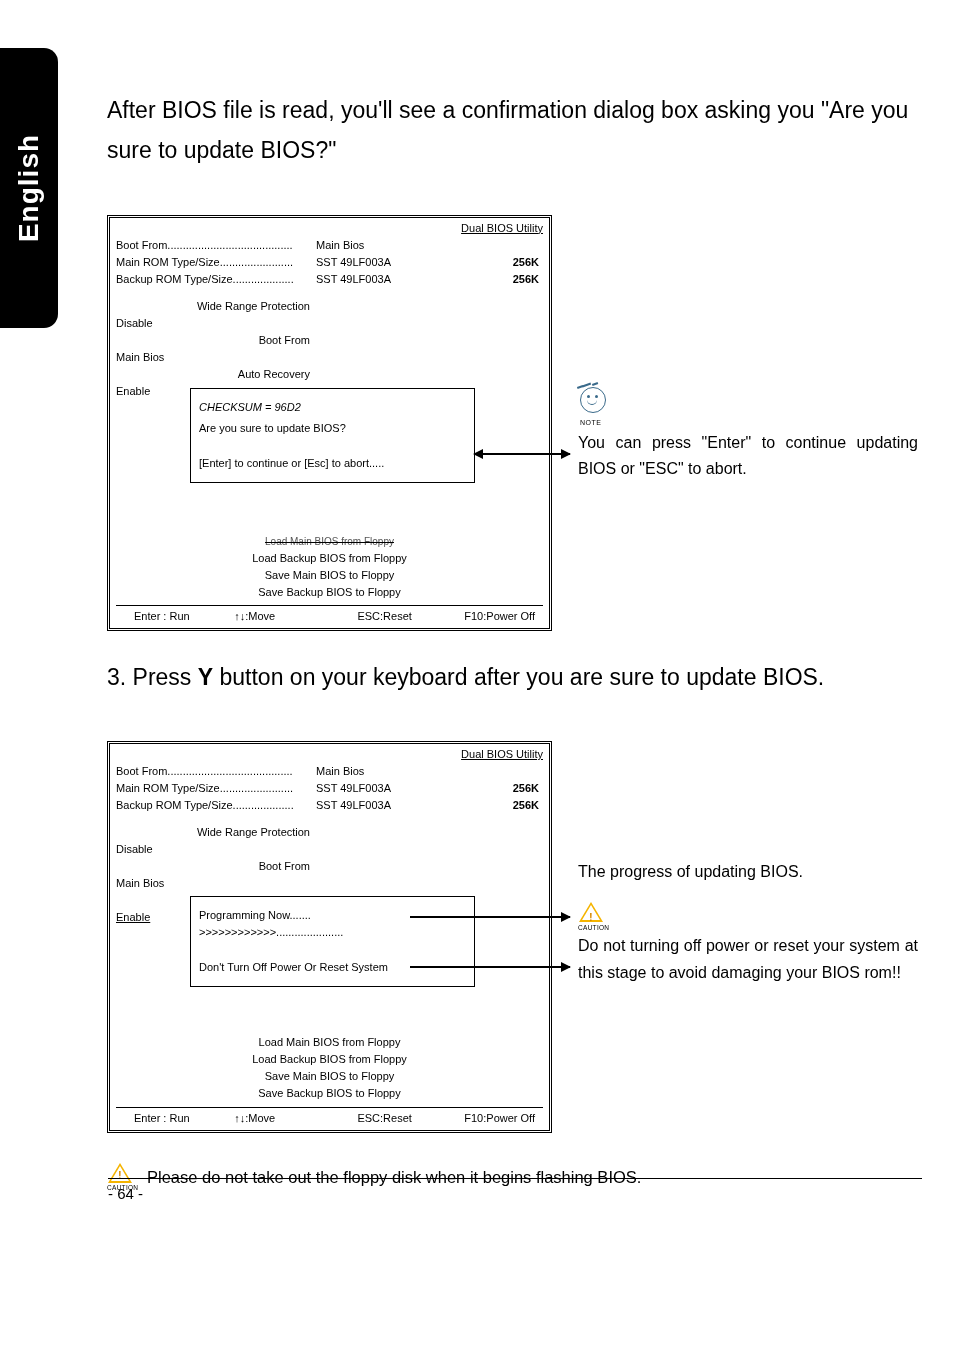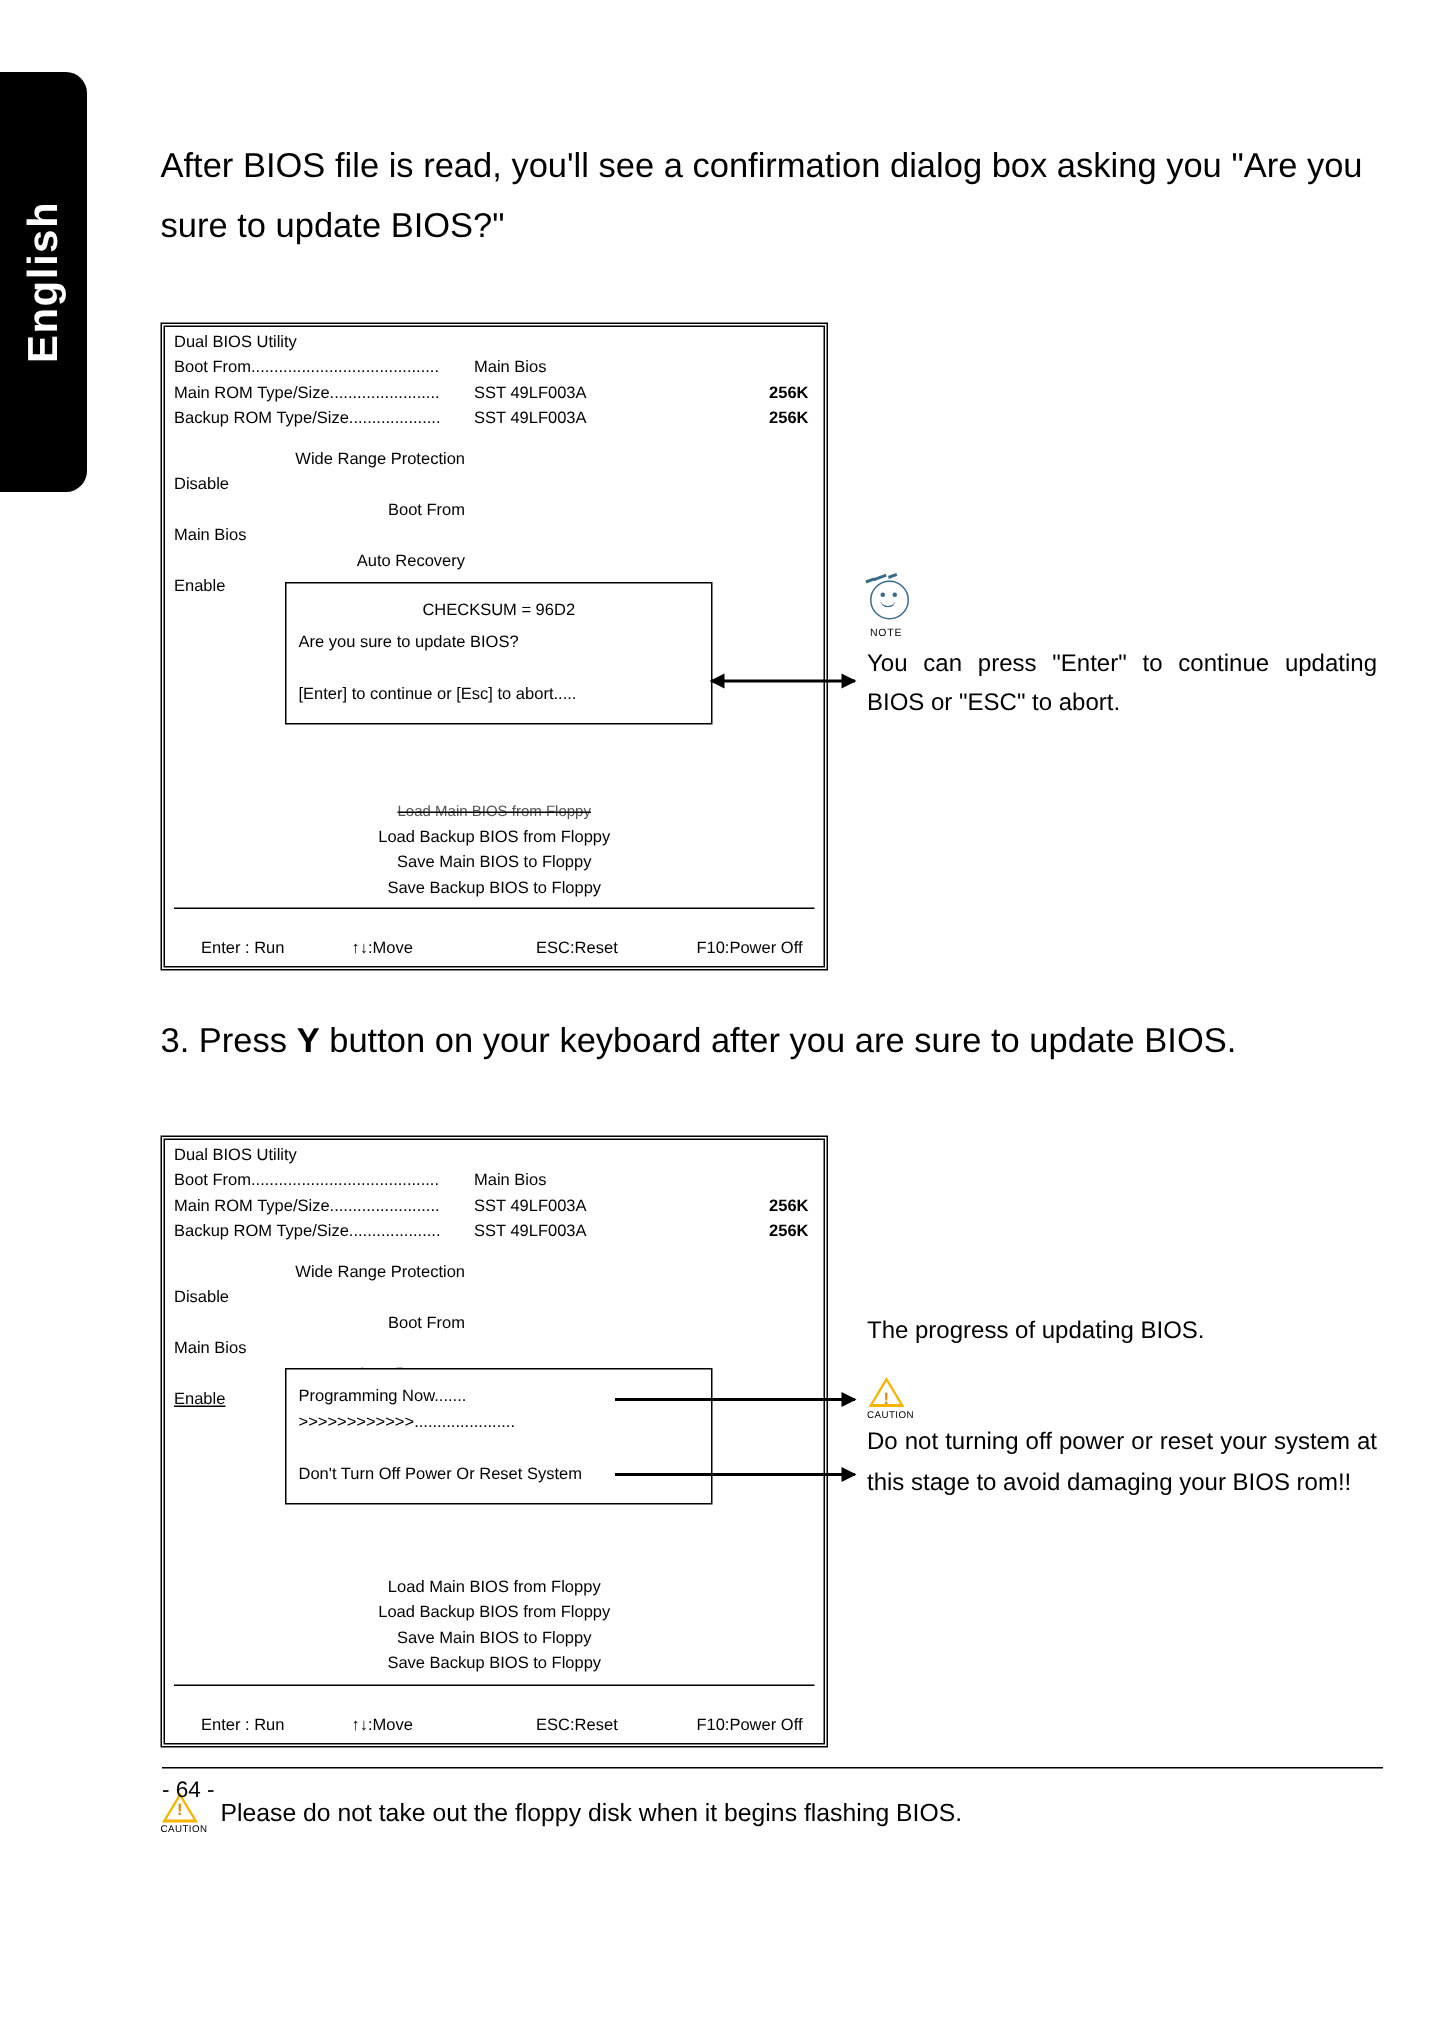--- a/index.html
+++ b/index.html
@@ -44,34 +44,34 @@
   .bios-panel {
     width: 445px;
     border: 3px double #000;
     padding: 4px 6px 6px 6px;
     font-family: Arial, Helvetica, sans-serif;
     font-size: 11px;
     position: relative;
     margin-top: 22px;
     background: #fff;
   }
-  .bios-title { text-align: left; margin-bottom: 3px; }
+  .bios-title { text-align: right; margin-bottom: 3px; text-decoration: underline; }
   .bios-row { display: flex; line-height: 1.55; }
   .bios-row .lab { width: 200px; white-space: nowrap; overflow: hidden; }
   .bios-row .val { width: 130px; }
   .bios-row .sz  { text-align: right; flex: 0 0 60px; margin-left: auto; padding-right: 4px; font-weight: bold; }
   .settings { margin-top: 10px; }
   .settings .row { display: flex; line-height: 1.55; flex-direction: column; }
   .settings .row .slab { width: 200px; text-align: right; padding-right: 6px; }
   .settings .row .sval { }
   .menu { text-align: center; }
   .menu div { line-height: 1.55; }
   .footer-bar {
     border-top: 1px solid #000;
-    margin-top: 4px; padding-top: 20px;
+    margin-top: 4px; padding-top: 4px;
     display: flex;
   }
   .footer-bar div { flex: 1; font-size: 11px; white-space: nowrap; }
   .footer-bar div:nth-child(1){ text-align:left; padding-left: 18px; }
   .footer-bar div:nth-child(2){ text-align:left; }
   .footer-bar div:nth-child(3){ text-align:center; }
   .footer-bar div:nth-child(4){ text-align:right; padding-right: 8px; }
 
   .dialog {
     position: absolute;
@@ -241,21 +241,21 @@
       </div>
 
       <div class="footer-bar">
         <div>Enter : Run</div>
         <div>↑↓:Move</div>
         <div>ESC:Reset</div>
         <div>F10:Power Off</div>
       </div>
 
       <div class="dialog d1">
-        <div style="text-align:center;">CHECKSUM = 96D2</div>
+        <div style="font-style:italic;">CHECKSUM = 96D2</div>
         <div style="margin-top:4px;">Are you sure to update BIOS?</div>
         <div style="margin-top:18px;">[Enter] to continue or [Esc] to abort.....</div>
       </div>
 
       <div class="arrow-line left right" style="left:364px; top:235px; width:96px;"></div>
     </div>
 
     <div class="rightcol" style="padding-top:190px;">
       <div style="display:flex;align-items:flex-end;gap:2px;">
         <div class="note-icon">

